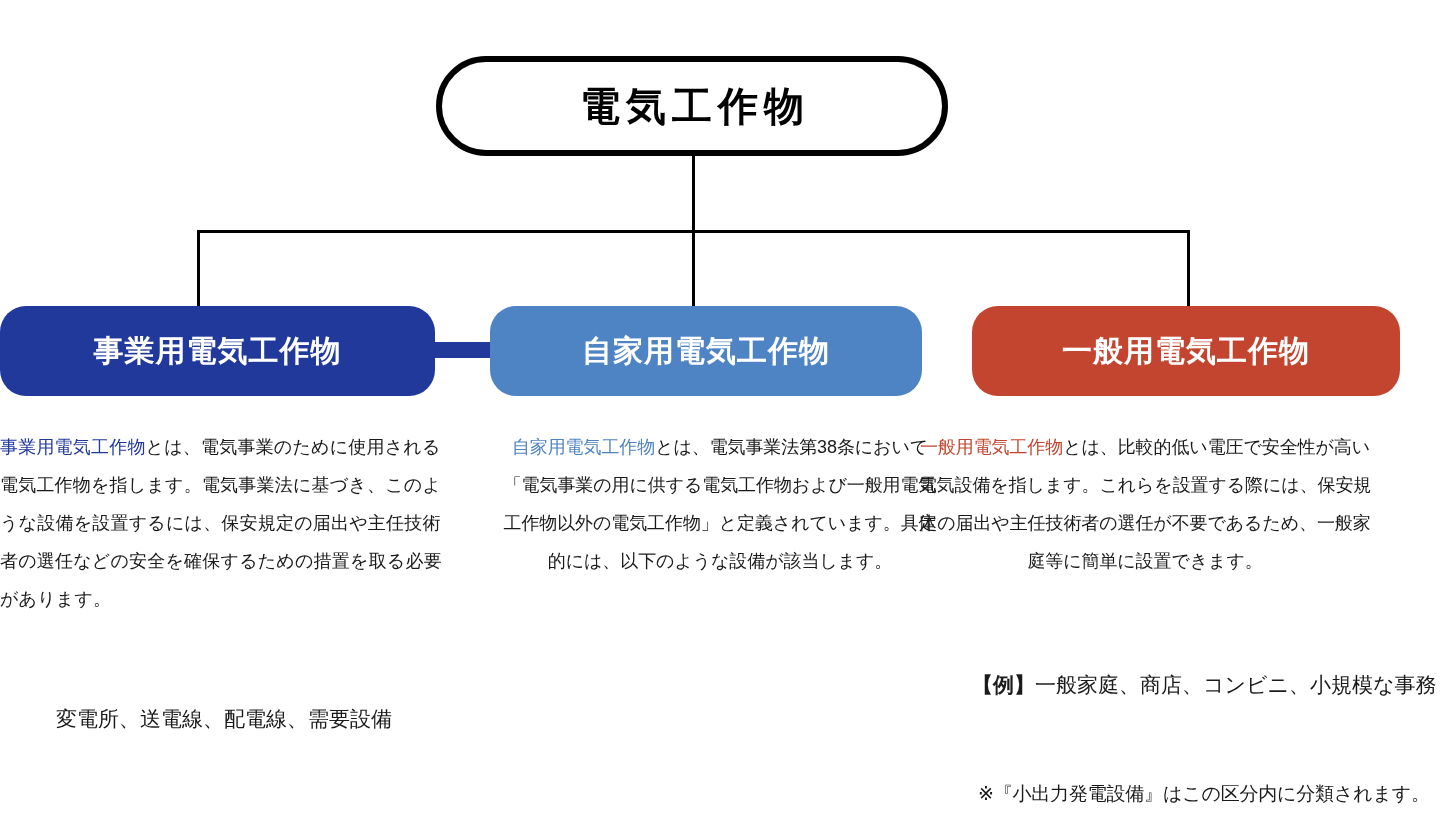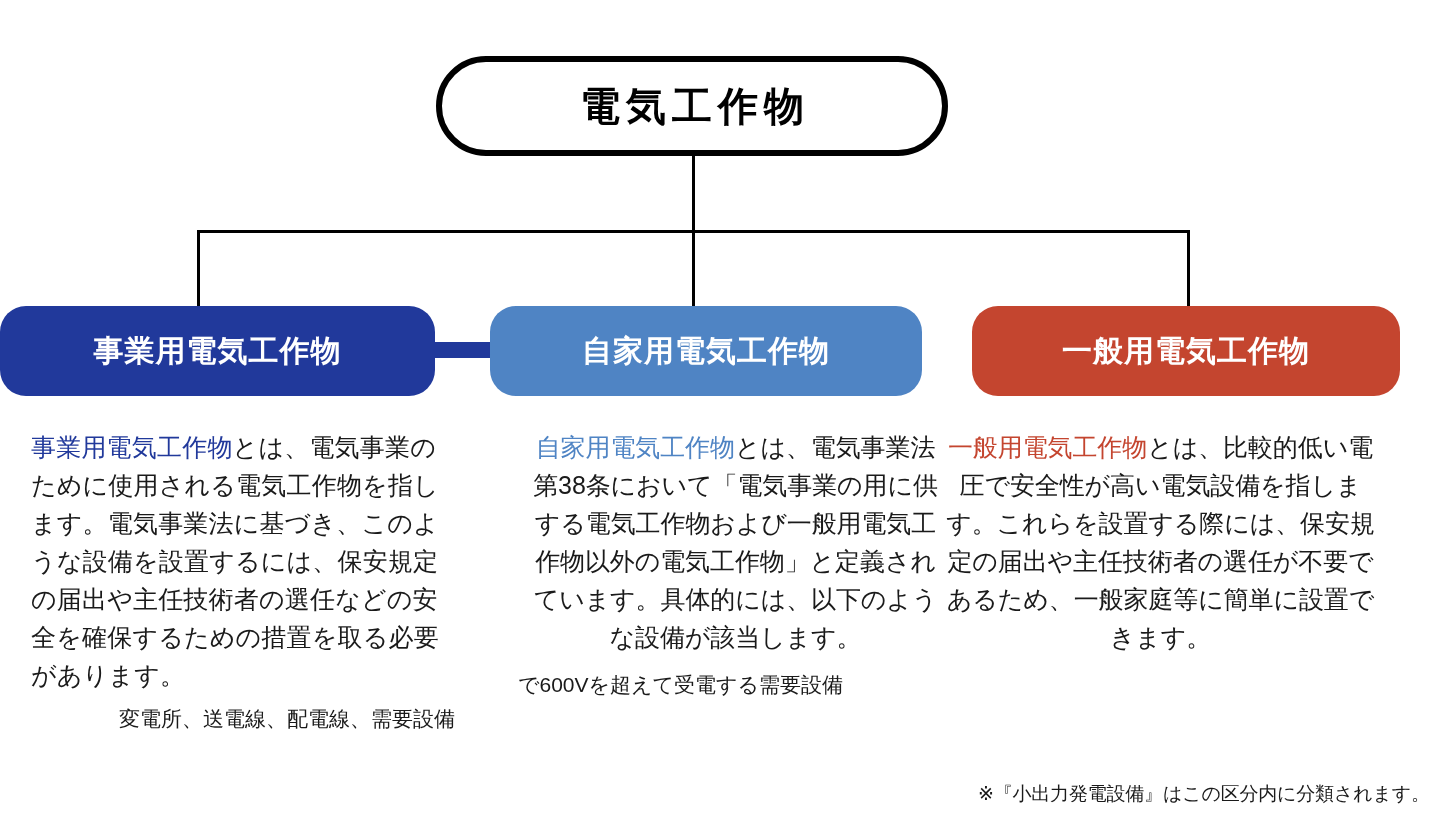--- a/index.html
+++ b/index.html
@@ -96,25 +96,24 @@
   
   .column {
     position: absolute;
     top: 428px;
   }
   .col-1 { left: 0px;   width: 448px; }
   .col-2 { left: 495px; width: 450px; }
   .col-3 { left: 914px; width: 462px; }
 
   .para {
-    font-size: 25px;
+    font-size: 18px;
     line-height: 38px;
     color: #1a1a1a;
     margin: 0;
-    padding-left: 31px;
   }
   .col-1 .para { letter-spacing: 0.2px; }
   .col-2 .para, .col-3 .para { letter-spacing: -0.1px; text-align: center; }
 
   .term { font-weight: normal; }
   .term-1 { color: #21399b; }
   .term-2 { color: #4f84c4; }
   .term-3 { color: #c4452f; }
 
   .example {
@@ -122,21 +121,21 @@
     font-size: 21px;
     line-height: 38px;
     color: #1a1a1a;
   }
   .example-head { font-weight: bold; }
 
   .ex-block-1 { position: absolute; top: 700px; left: 0px;   width: 455px; }
   .ex-block-2 { position: absolute; top: 666px; left: 488px; width: 458px; }
   .ex-block-3 { position: absolute; top: 666px; left: 972px; width: 466px; }
 
-  .ex-line-indent-1 { padding-left: 56px; text-align: right; }
+  .ex-line-indent-1 { padding-left: 56px; }
   .ex-line-indent-2 { padding-left: 30px; }
   .ex-line-indent-3 { padding-left: 46px; }
 
   .footnote {
     position: absolute;
     top: 779px;
     left: 978px;
     width: 462px;
     font-size: 19px;
     line-height: 30px;
@@ -172,22 +171,22 @@
   <p class="para"><span class="term term-1">事業用電気工作物</span><span>とは、電気事業のために使用される電気工作物を指します。電気事業法に基づき、このような設備を設置するには、保安規定の届出や主任技術者の選任などの安全を確保するための措置を取る必要があります。</span></p>
 </div>
 <div class="ex-block-1">
   <p class="example ex-line-indent-1">変電所、送電線、配電線、需要設備</p>
 </div>
 
 <div class="column col-2">
   <p class="para"><span class="term term-2">自家用電気工作物</span><span>とは、電気事業法第38条において「電気事業の用に供する電気工作物および一般用電気工作物以外の電気工作物」と定義されています。具体的には、以下のような設備が該当します。</span></p>
 </div>
 <div class="ex-block-2">
-  <p class="example ex-line-indent-2">で600Vを超えて受電する需要設備</p>
 </div>
 
 <div class="column col-3">
   <p class="para"><span class="term term-3">一般用電気工作物</span><span>とは、比較的低い電圧で安全性が高い電気設備を指します。これらを設置する際には、保安規定の届出や主任技術者の選任が不要であるため、一般家庭等に簡単に設置できます。</span></p>
 </div>
 <div class="ex-block-3">
+  <p class="example"><span class="example-head">【例】</span><span>一般家庭、商店、コンビニ、小規模な事務</span></p>
 </div>
 
 <div class="footnote">※『小出力発電設備』はこの区分内に分類されます。</div>
 
 </body></html>

